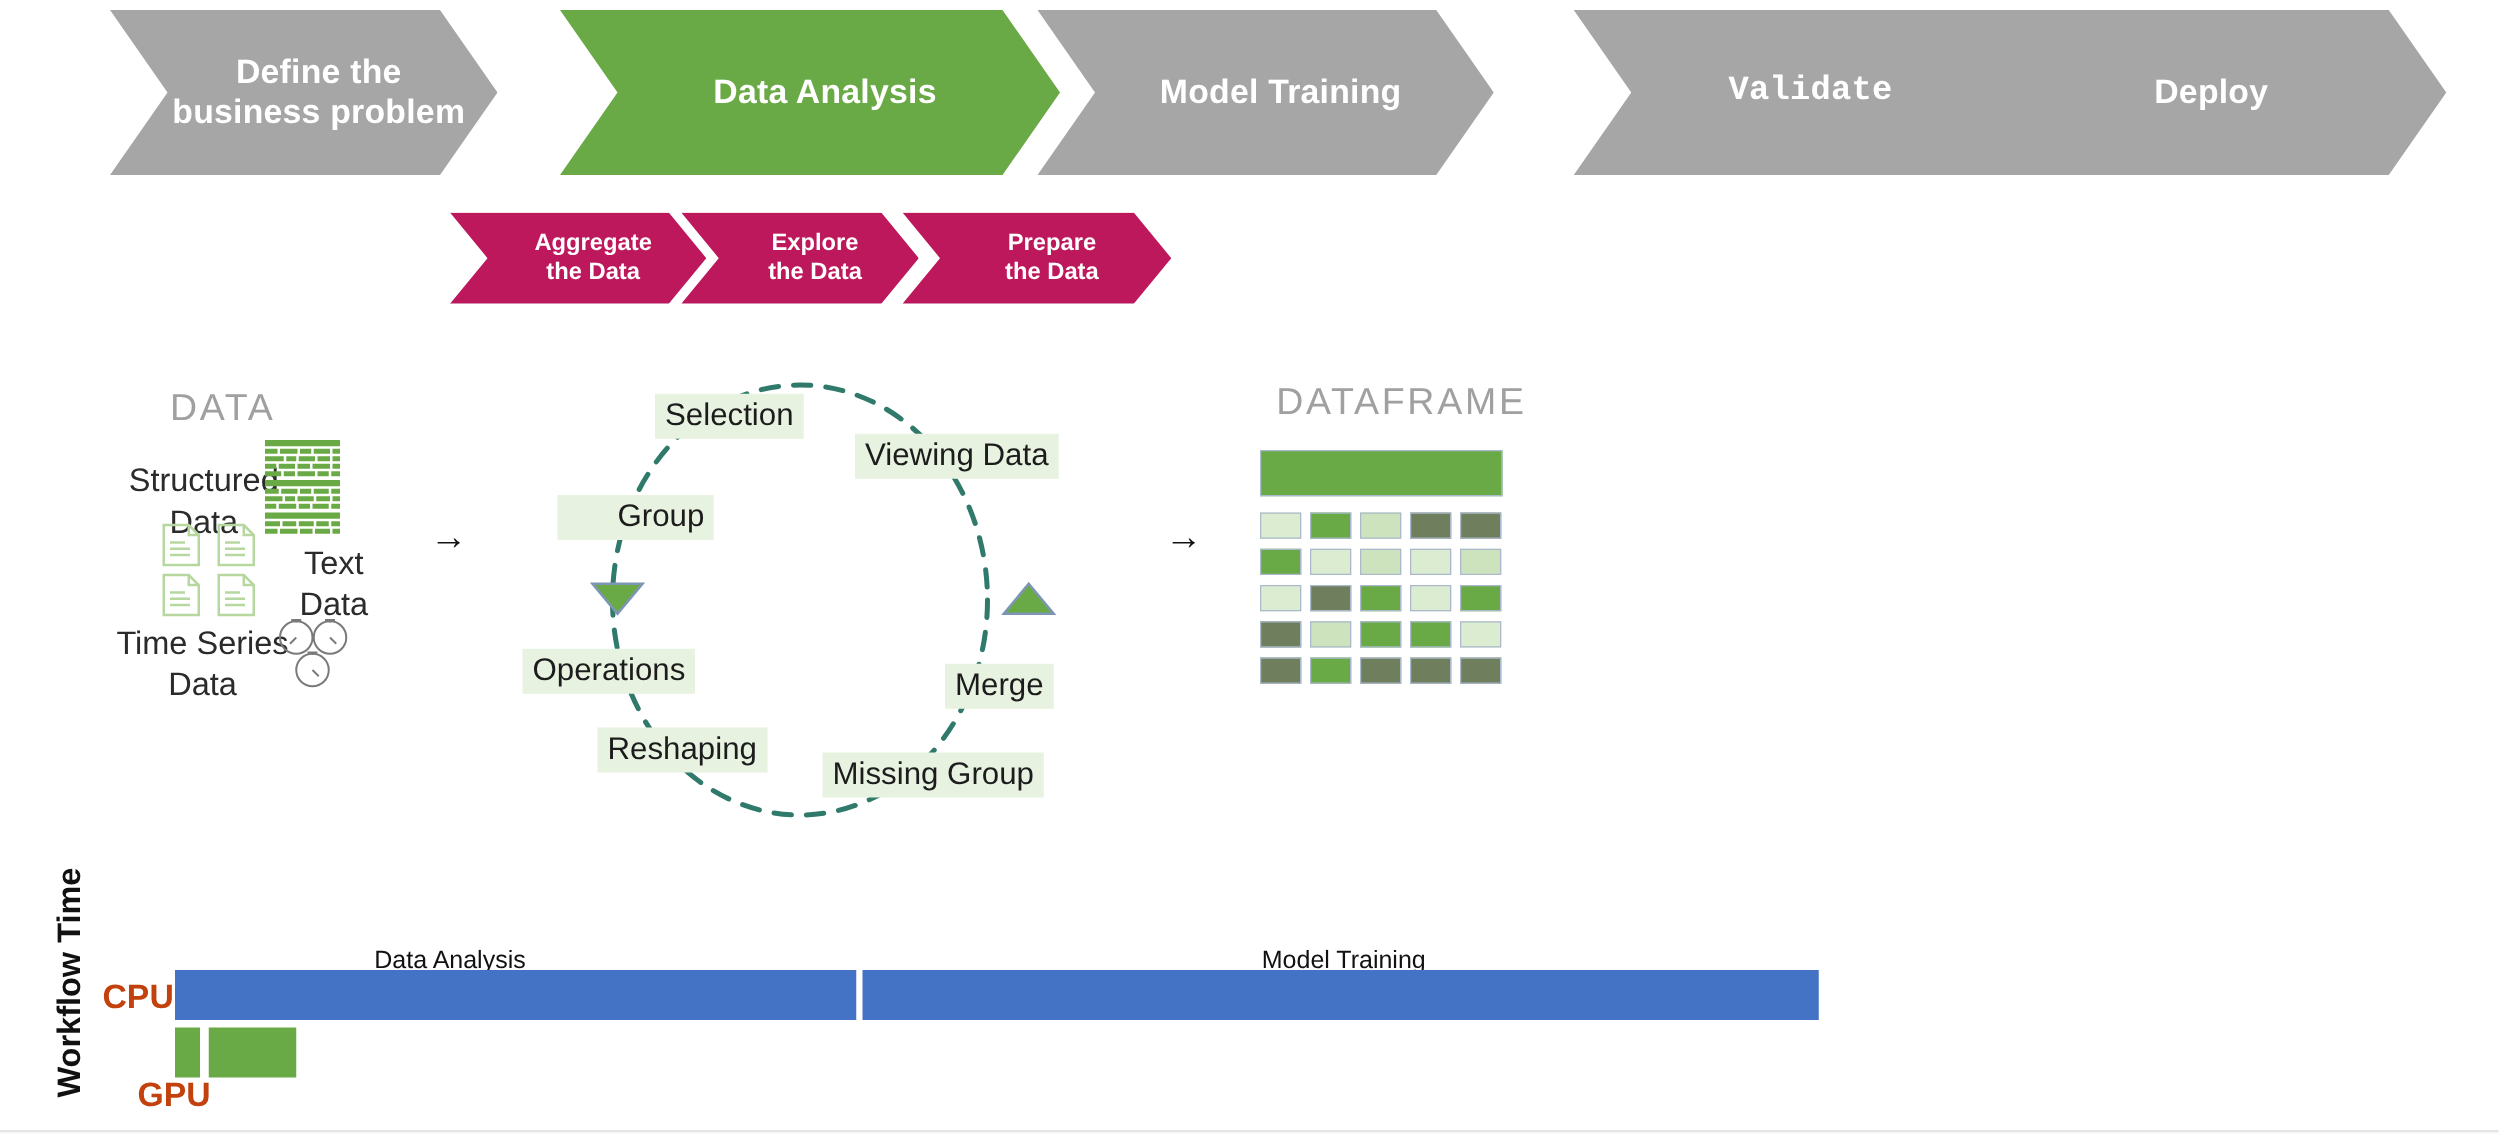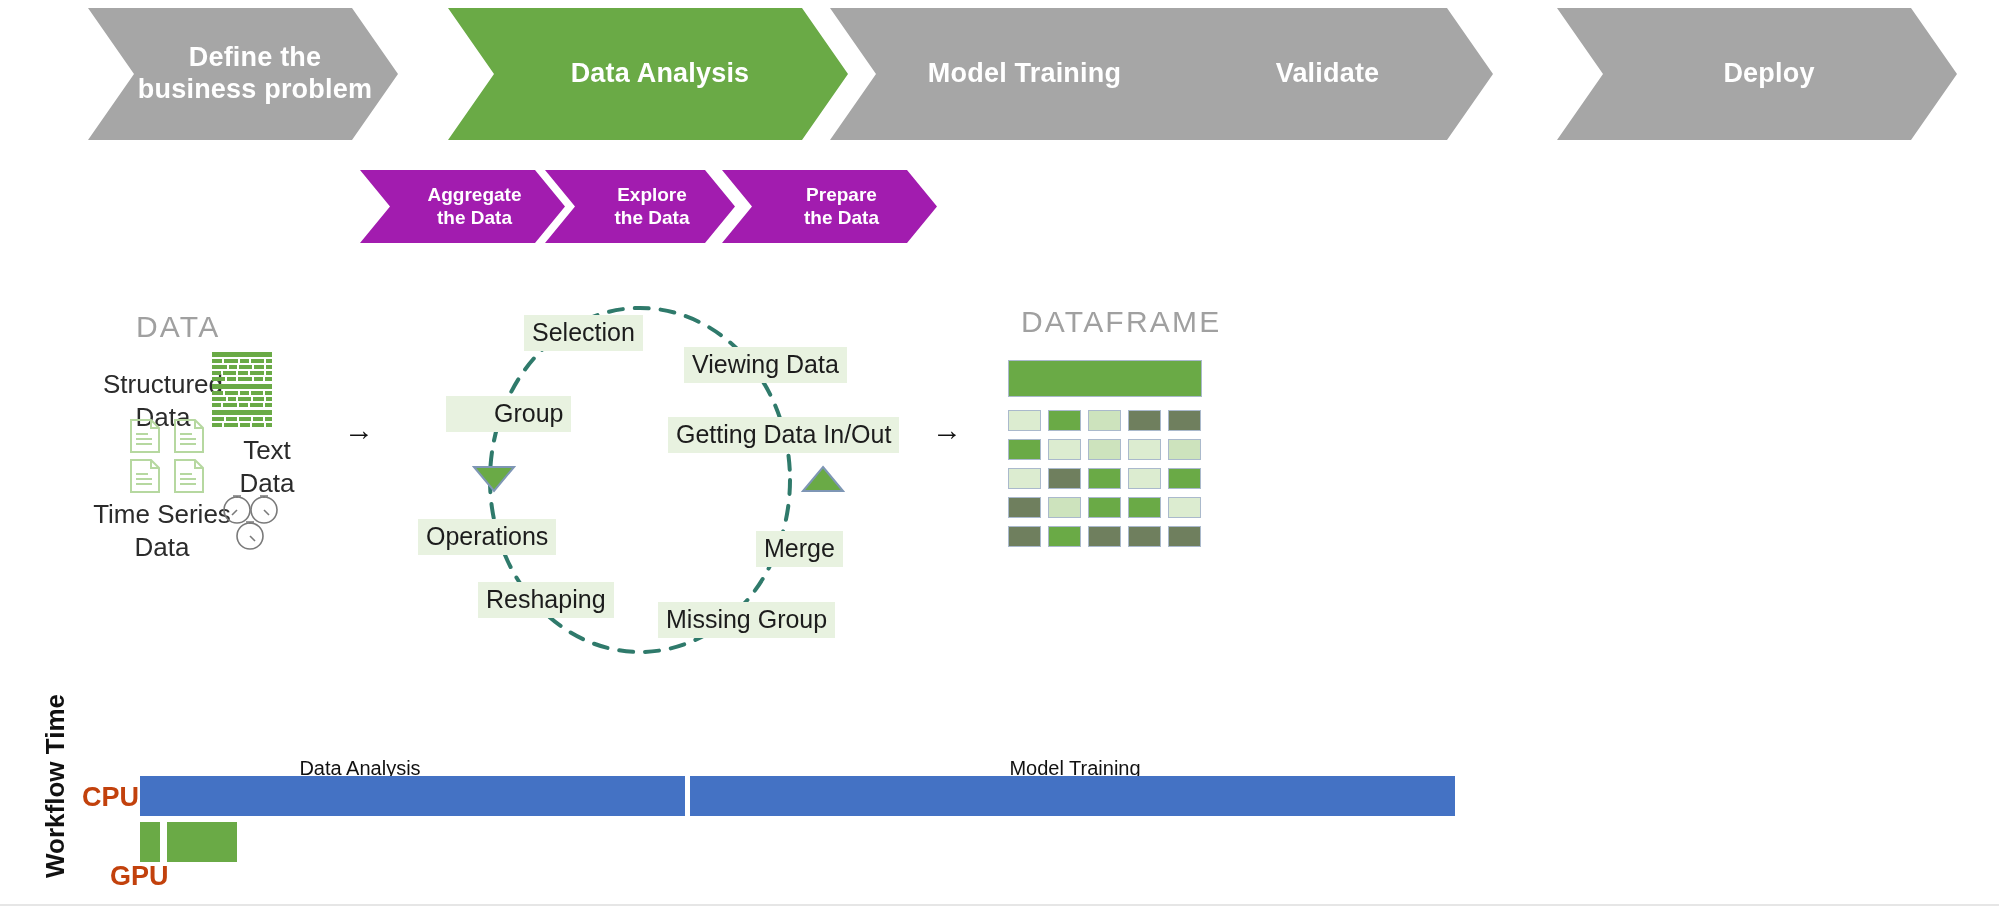--- a/index.html
+++ b/index.html
@@ -28,21 +28,21 @@
     clip-path:polygon(0 0, calc(100% - 46px) 0, 100% 50%, calc(100% - 46px) 100%, 0 100%, 46px 50%);
   }
   .chev.main.first{
     clip-path:polygon(0 0, calc(100% - 46px) 0, 100% 50%, calc(100% - 46px) 100%, 0 100%, 46px 50%);
   }
   .chev.grey{background:#a6a6a6;}
   .chev.green{background:#6aaa46;}
   .chev.sub{
     height:73px;
     font-size:19px;
-    background:#a21caf;
+    background:#be185d;
     clip-path:polygon(0 0, calc(100% - 30px) 0, 100% 50%, calc(100% - 30px) 100%, 0 100%, 30px 50%);
   }
   .chev .lbl{white-space:pre-line;padding-left:24px;}
 
   
   .sec-title{
     position:absolute;
     color:#a0a0a0;
     font-size:30px;
     letter-spacing:2.2px;
@@ -135,21 +135,21 @@
     <div class="chev main grey first" style="left:88px;top:8px;width:310px;">
       <span class="lbl">Define the
 business problem</span>
     </div>
     <div class="chev main green" style="left:448px;top:8px;width:400px;">
       <span class="lbl">Data Analysis</span>
     </div>
     <div class="chev main grey" style="left:830px;top:8px;width:365px;">
       <span class="lbl">Model Training</span>
     </div>
-    <div class="chev main grey" style="left:1138px;top:8px;width:355px;">
+    <div class="chev main grey" style="left:1259px;top:8px;width:355px;font-family:Liberation Mono, monospace;">
       <span class="lbl">Validate</span>
     </div>
     <div class="chev main grey" style="left:1557px;top:8px;width:400px;">
       <span class="lbl">Deploy</span>
     </div>
   </div>
 
   <div>
     <div class="chev sub" style="left:360px;top:170px;width:205px;">
       <span class="lbl">Aggregate
@@ -286,21 +286,20 @@
     </svg>
   </div>
   <div class="tri" style="left:801px;top:465px;">
     <svg width="44" height="28" viewBox="0 0 44 28">
       <polygon points="22,2 42,26 2,26" fill="#6aaa46" stroke="#7e96b5" stroke-width="2"></polygon>
     </svg>
   </div>
 
   <div class="node" style="left:524px;top:315px;">Selection</div>
   <div class="node" style="left:684px;top:347px;">Viewing Data</div>
-  <div class="node" style="left:668px;top:417px;">Getting Data In/Out</div>
   <div class="node" style="left:756px;top:531px;">Merge</div>
   <div class="node" style="left:658px;top:602px;">Missing Group</div>
   <div class="node" style="left:478px;top:582px;">Reshaping</div>
   <div class="node" style="left:418px;top:519px;">Operations</div>
   <div class="node" style="left:446px;top:396px;padding-left:48px;">Group</div>
 
   <div class="flowarrow" style="left:932px;top:415px;">→</div>
 
   <div class="sec-title" style="left:1021px;top:305px;">DATAFRAME</div>
 

